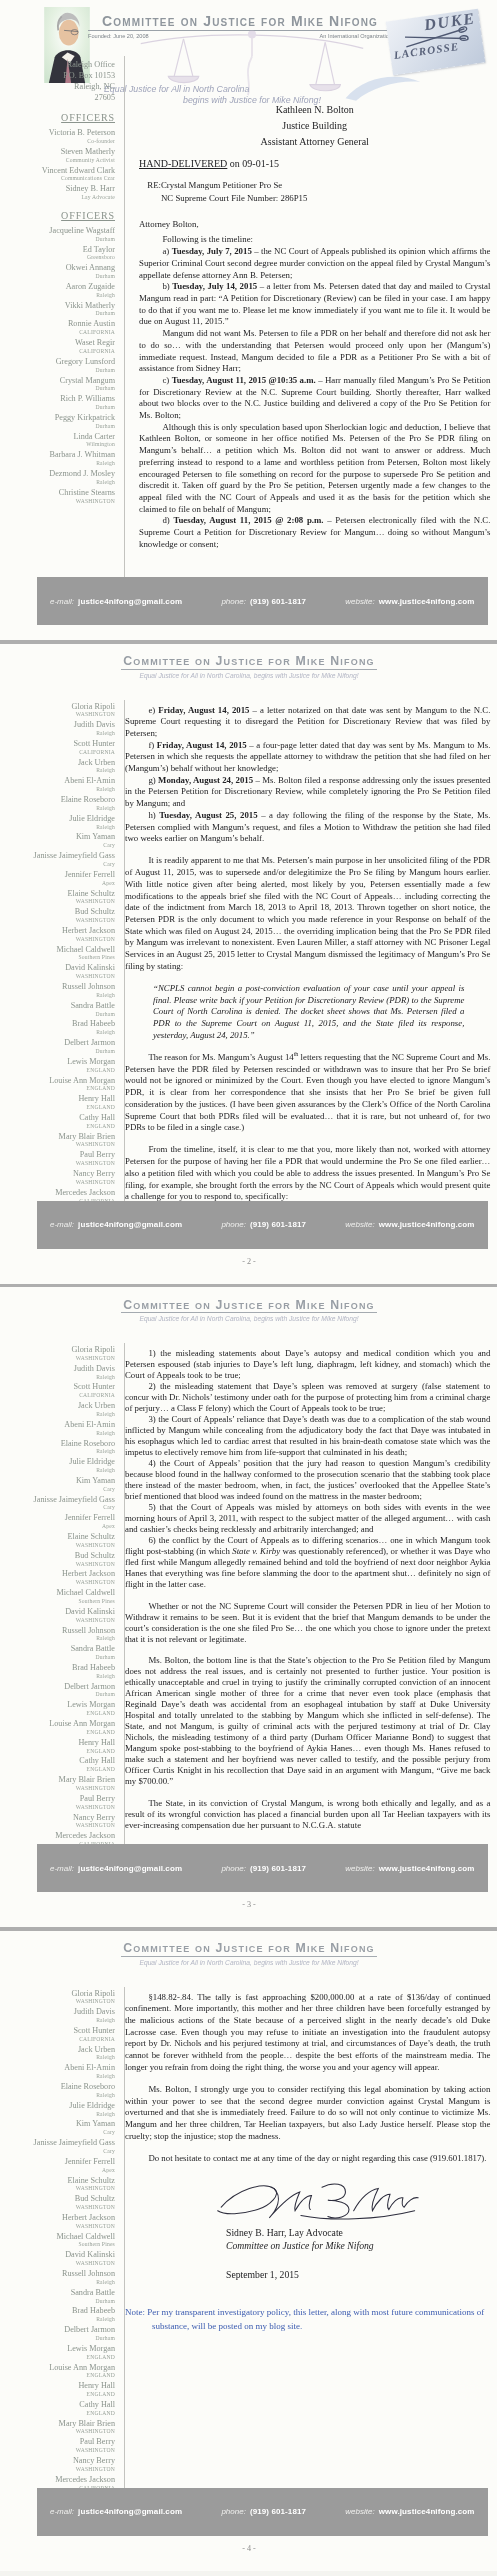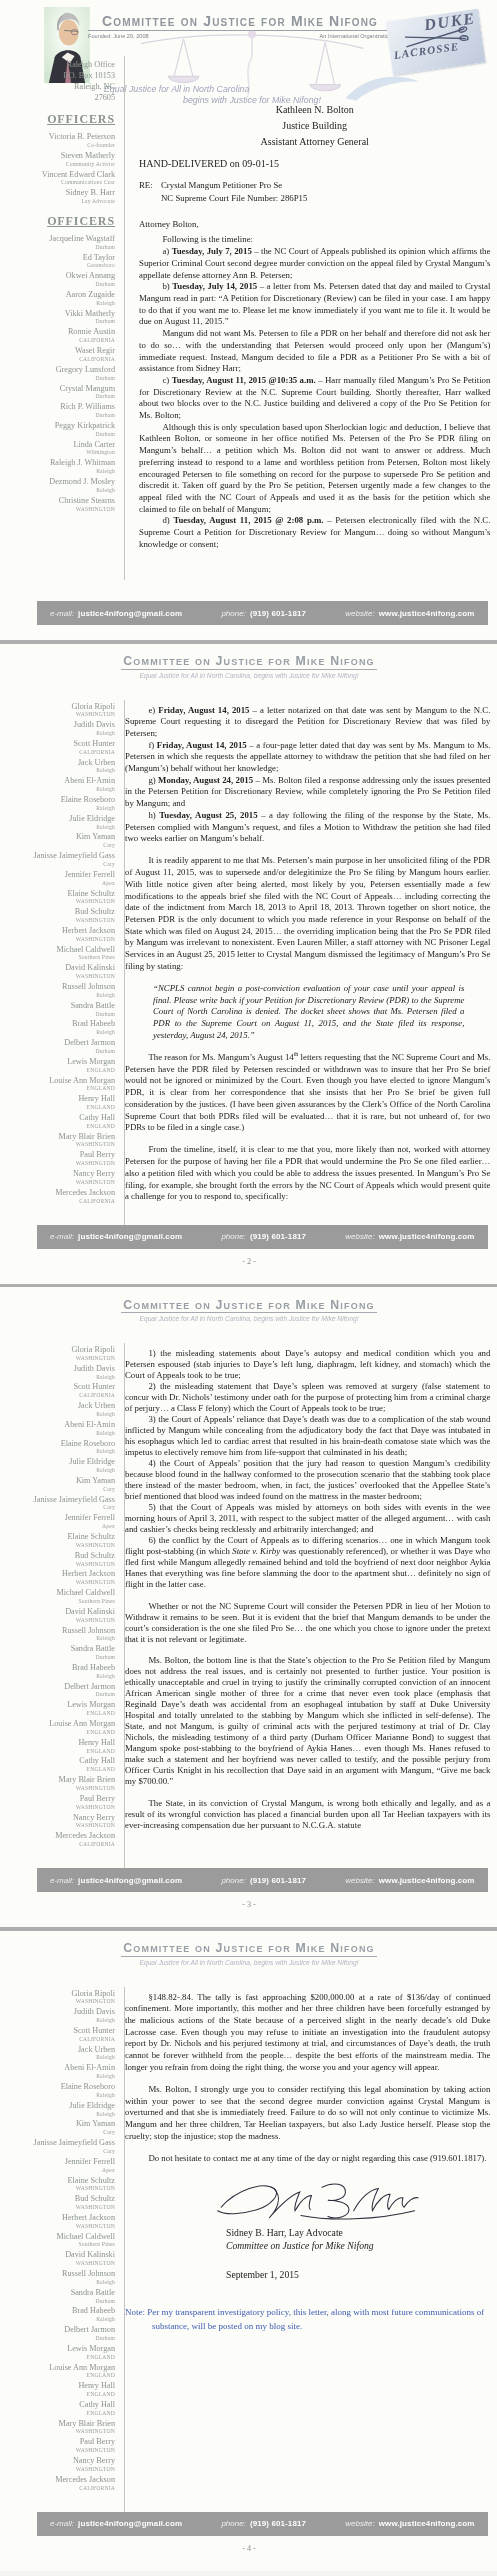--- a/index.html
+++ b/index.html
@@ -6,21 +6,21 @@
   .canvas{position:relative;width:498px;height:2576px;margin:0 auto;background:#f4f4f0;font-family:"Liberation Serif",serif;}
   .page{position:relative;width:498px;height:640px;background:#fcfcf9;overflow:hidden;}
   .divider{width:498px;height:3.5px;background:#aeaeae;}
 
   
   .sidebar{position:absolute;left:0;top:59px;width:115px;text-align:right;color:#8b948d;}
   .rule{position:absolute;left:124px;top:56px;width:0.6px;height:524px;background:#c3c3bf;}
   .sb-entry{margin-bottom:3.5px;}
   .sb-name{font-size:8.2px;line-height:8.8px;}
   .sb-sub{font-size:5.6px;line-height:6.4px;letter-spacing:0.2px;color:#99a29a;}
-  .sb-head{font-size:12px;letter-spacing:0.9px;text-decoration:underline;margin:9.4px 0 5.9px;font-weight:bold;}
+  .sb-head{font-size:10px;letter-spacing:0.9px;text-decoration:underline;margin:9.4px 0 5.9px;font-weight:normal;}
   .office{font-size:8.2px;line-height:11px;margin-bottom:8.2px;}
 
   
   .h1wrap{position:absolute;top:0;left:0;right:0;height:104px;}
   .title1{position:absolute;left:88px;top:13px;width:304px;text-align:center;
     font-variant:small-caps;font-weight:bold;font-size:14px;letter-spacing:1.2px;color:#8f969d;
     font-family:"Liberation Sans",sans-serif;border-bottom:1.2px solid #9ba2a9;padding-bottom:0.6px;}
   .subline{position:absolute;left:88px;top:33px;width:304px;display:flex;justify-content:space-between;
     font-size:5.6px;color:#7d838a;font-family:"Liberation Sans",sans-serif;}
   .tagline{position:absolute;font-style:italic;font-size:8.8px;color:#9fa4ba;font-family:"Liberation Sans",sans-serif;}
@@ -41,43 +41,43 @@
   .hN{position:absolute;top:10.5px;left:0;right:0;text-align:center;}
   .titleN{display:inline-block;font-variant:small-caps;font-weight:bold;font-size:12.3px;letter-spacing:1.2px;
     color:#989ea5;font-family:"Liberation Sans",sans-serif;border-bottom:1.2px solid #a4aab0;padding:0 2.3px 0.6px;}
   .tagN{margin-top:2.3px;font-size:6.7px;font-style:italic;color:#b2b5c4;font-family:"Liberation Sans",sans-serif;}
 
   
   .content{position:absolute;left:139px;right:7.6px;top:102px;color:#232326;}
   .content2{position:absolute;left:125px;right:7.6px;top:61px;color:#232326;}
   .recipient{font-size:10px;line-height:16px;text-align:center;}
   .hand{margin-top:8.2px;font-size:10px;}
-  .hd{}
+  .hd{text-decoration:underline;}
   .re{margin-top:9.4px;font-size:8.8px;line-height:13px;}
   .re-l2{padding-left:22px;}
-  .re-label{display:inline-block;width:22px;}
+  .re-label{display:inline-block;width:22px;text-align:right;}
   .salutation{margin-top:14px;font-size:8.8px;}
   .body-text{margin-top:5.9px;}
   .para{margin:0;text-indent:23.4px;text-align:justify;font-size:8.8px;line-height:11.7px;}
   .para.gap{margin-top:10.5px;}
   .para.quote{margin:10.5px 26px 0 28px;text-indent:0;font-style:italic;}
   .tight .para{line-height:11px;}
   .para b{font-weight:bold;}
   .para sup{font-size:5.9px;line-height:0;}
 
   
   .sigimg{display:block;margin:7px 0 0 88px;width:211px;height:54px;}
   .signame{margin-left:101px;font-size:9.7px;line-height:13.5px;}
   .sigorg{font-style:italic;}
   .sigdate{margin-left:101px;margin-top:16.4px;font-size:9.7px;}
   .note{margin-top:26px;font-size:9px;line-height:13.5px;color:#3c5cb0;padding-left:27px;text-indent:-27px;}
 
   
   .fbar{position:absolute;left:37px;right:10.5px;bottom:35px;height:16px;background:#9b9b9b;
-    display:flex;align-items:center;justify-content:space-between;padding:4px 13px;
+    display:flex;align-items:center;justify-content:space-between;padding:16px 13px;
     font-family:"Liberation Sans",sans-serif;font-size:8px;color:#ffffff;}
   .p1 .fbar{bottom:15px;}
   .fgroup{white-space:nowrap;}
   .flabel{font-style:italic;font-weight:normal;color:#f0f0ee;margin-right:4.1px;}
   .fval{font-weight:bold;letter-spacing:0.1px;}
   .pnum{position:absolute;bottom:17.6px;left:0;right:0;text-align:center;font-size:8.2px;color:#8d8d8d;}
 </style>
 </head>
 <body>
 
@@ -216,21 +216,21 @@
           </div>
           <div class="sb-entry">
             <div class="sb-name">Peggy Kirkpatrick</div>
             <div class="sb-sub">Durham</div>
           </div>
           <div class="sb-entry">
             <div class="sb-name">Linda Carter</div>
             <div class="sb-sub">Wilmington</div>
           </div>
           <div class="sb-entry">
-            <div class="sb-name">Raleigh J. Whitman</div>
+            <div class="sb-name">Barbara J. Whitman</div>
             <div class="sb-sub">Raleigh</div>
           </div>
           <div class="sb-entry">
             <div class="sb-name">Dezmond J. Mosley</div>
             <div class="sb-sub">Raleigh</div>
           </div>
           <div class="sb-entry">
             <div class="sb-name">Christine Stearns</div>
             <div class="sb-sub">WASHINGTON</div>
           </div>

